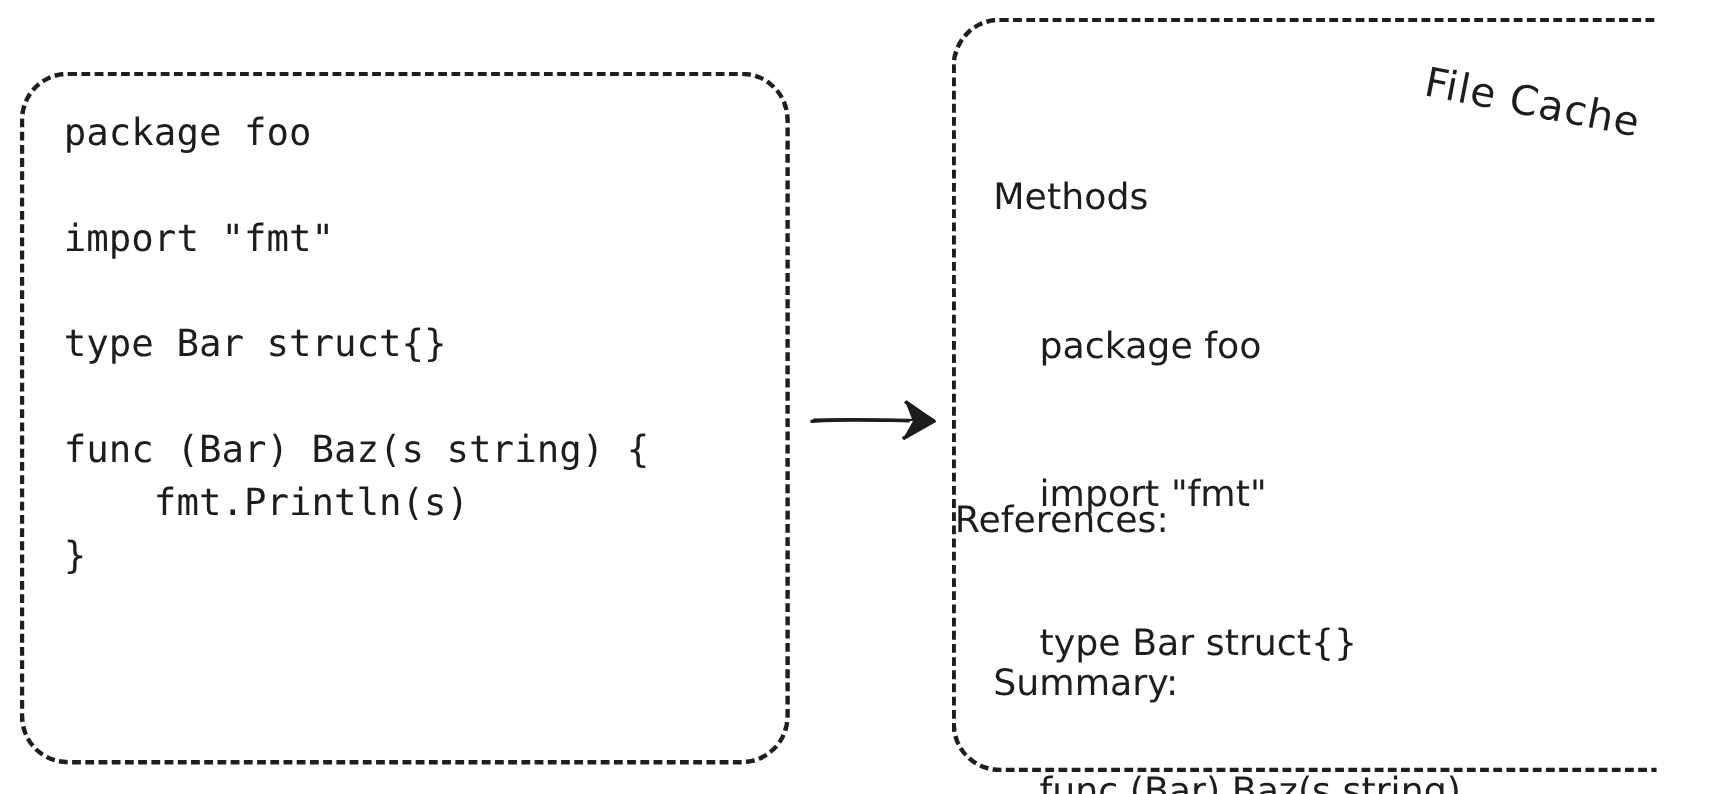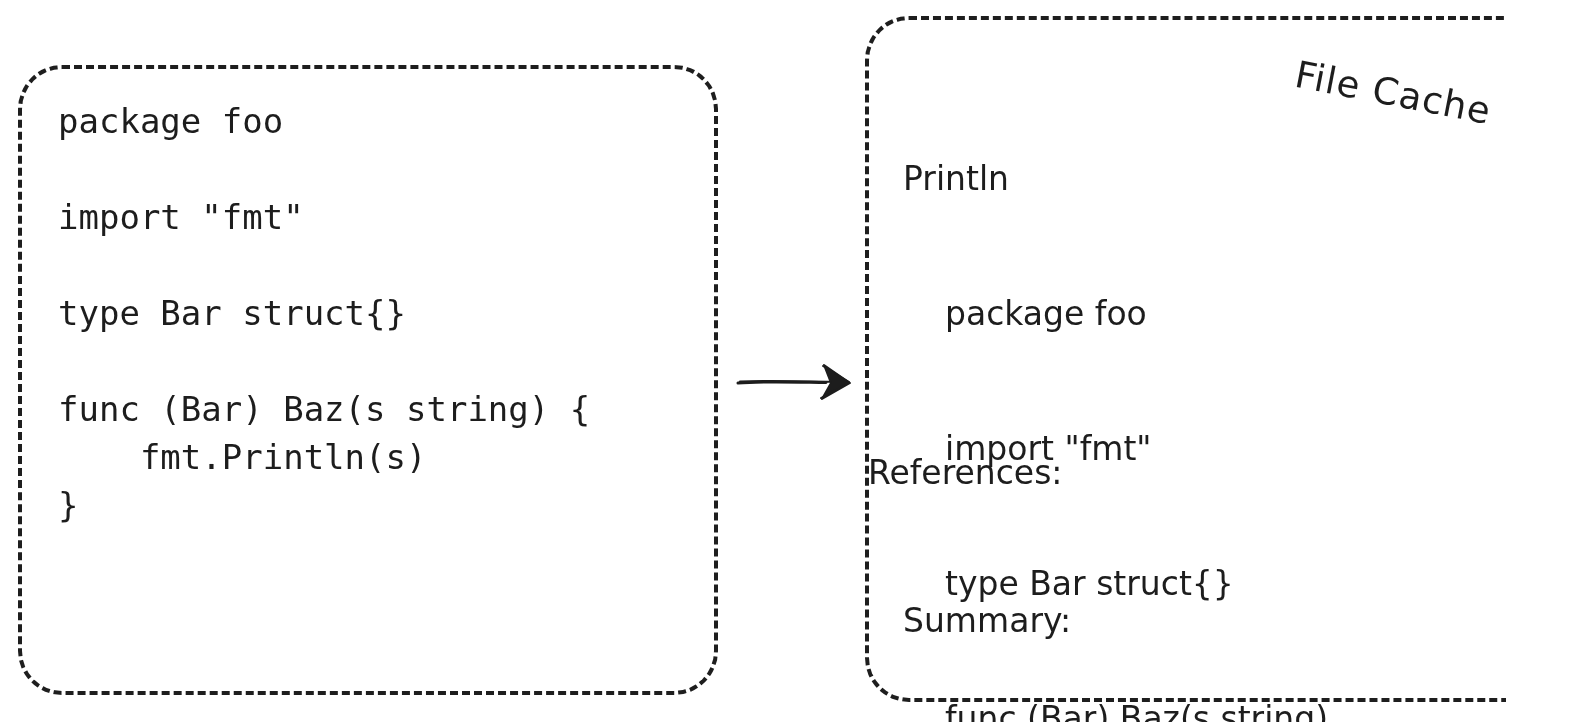--- a/index.html
+++ b/index.html
@@ -126,21 +126,21 @@
     <path d="M93,14 L119,30" fill="none" stroke="#1d1d1d" stroke-width="2" stroke-linecap="round"></path>
     <path d="M91,46 L118,31" fill="none" stroke="#1d1d1d" stroke-width="2" stroke-linecap="round"></path>
   </svg>
 
   <div class="dashbox" id="cache-box">
   </div>
 
   <div class="hand" id="cache-label">File Cache</div>
 
   <div class="hand" id="summary-block">
-    <span class="group-heading">Println</span>
+    <span class="group-heading">Methods</span>
     <span class="group-entry">package foo</span>
     <span class="group-entry">import "fmt"</span>
     <span class="group-entry">type Bar struct{}</span>
     <span class="group-entry">func (Bar) Baz(s string)</span>
   </div>
 
   <div class="hand" id="references-block">
     <span class="group-heading">References:</span>
   </div>
 

